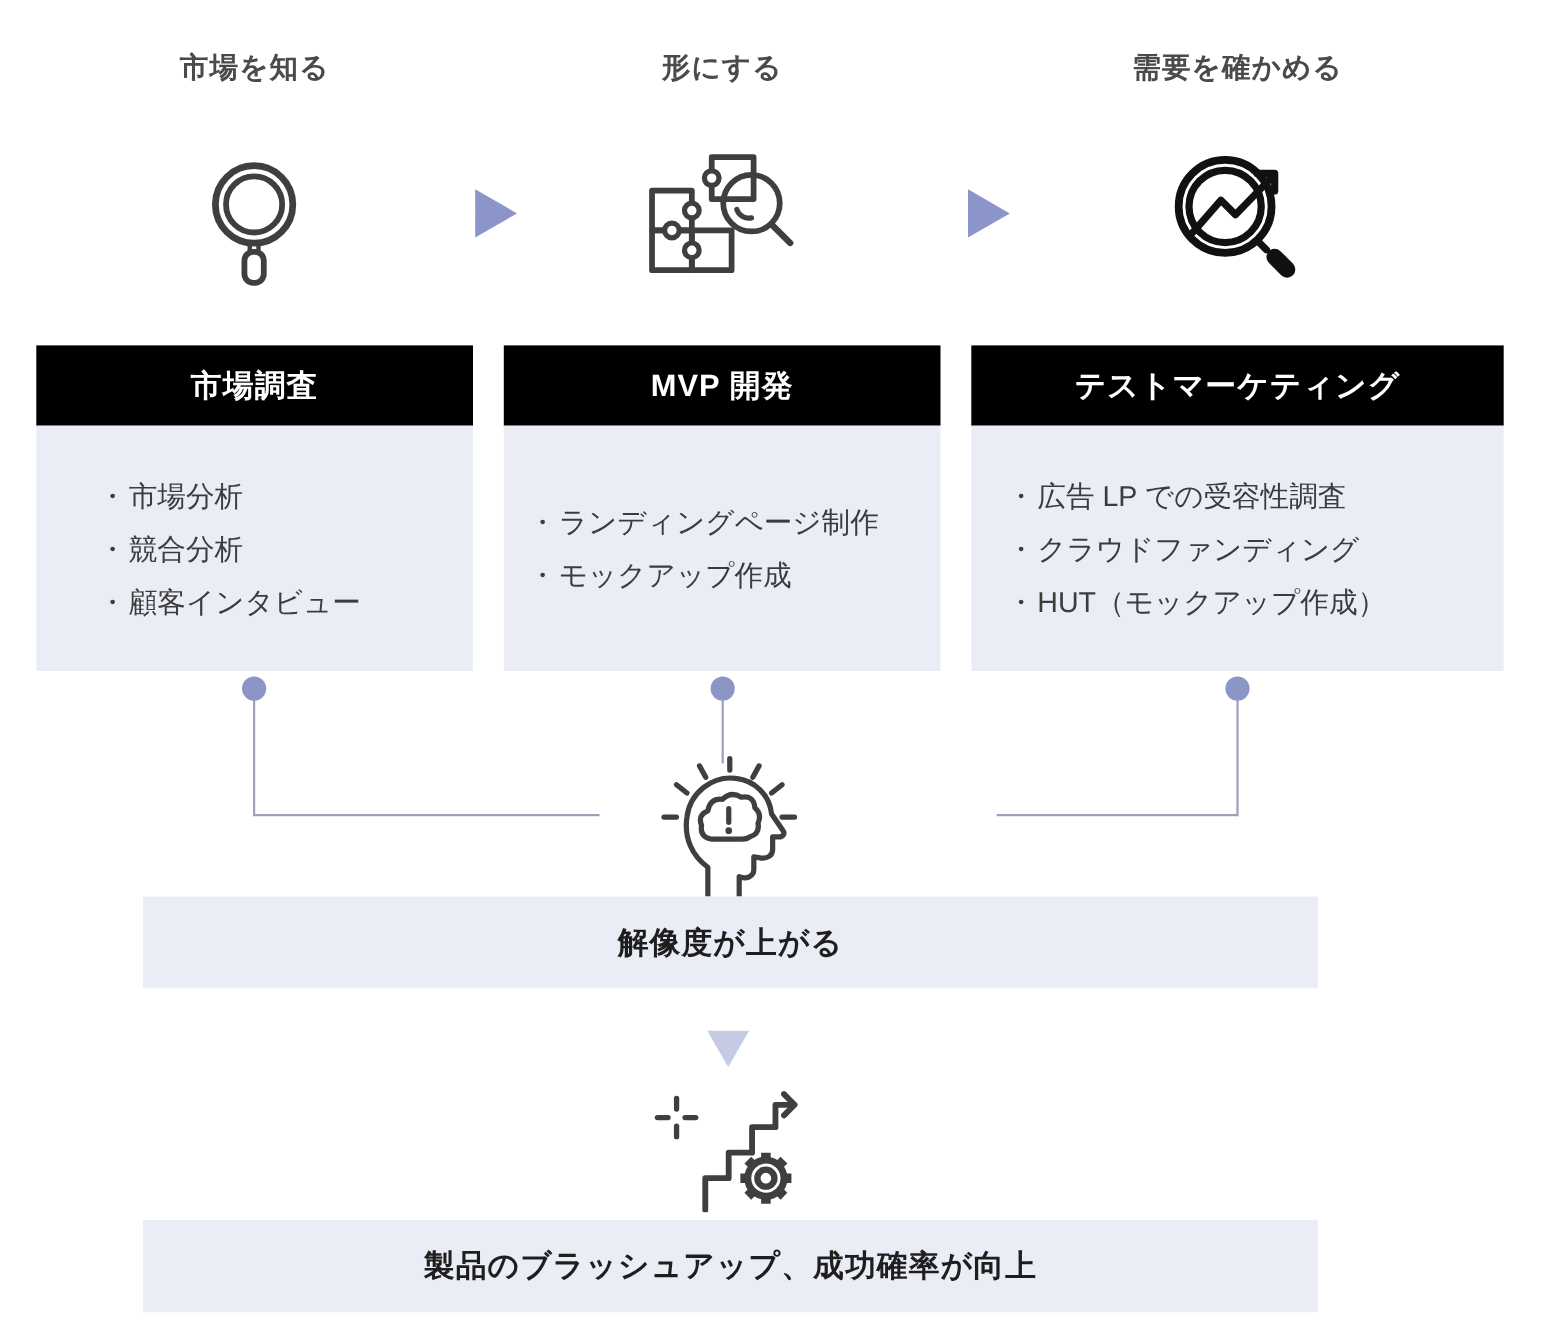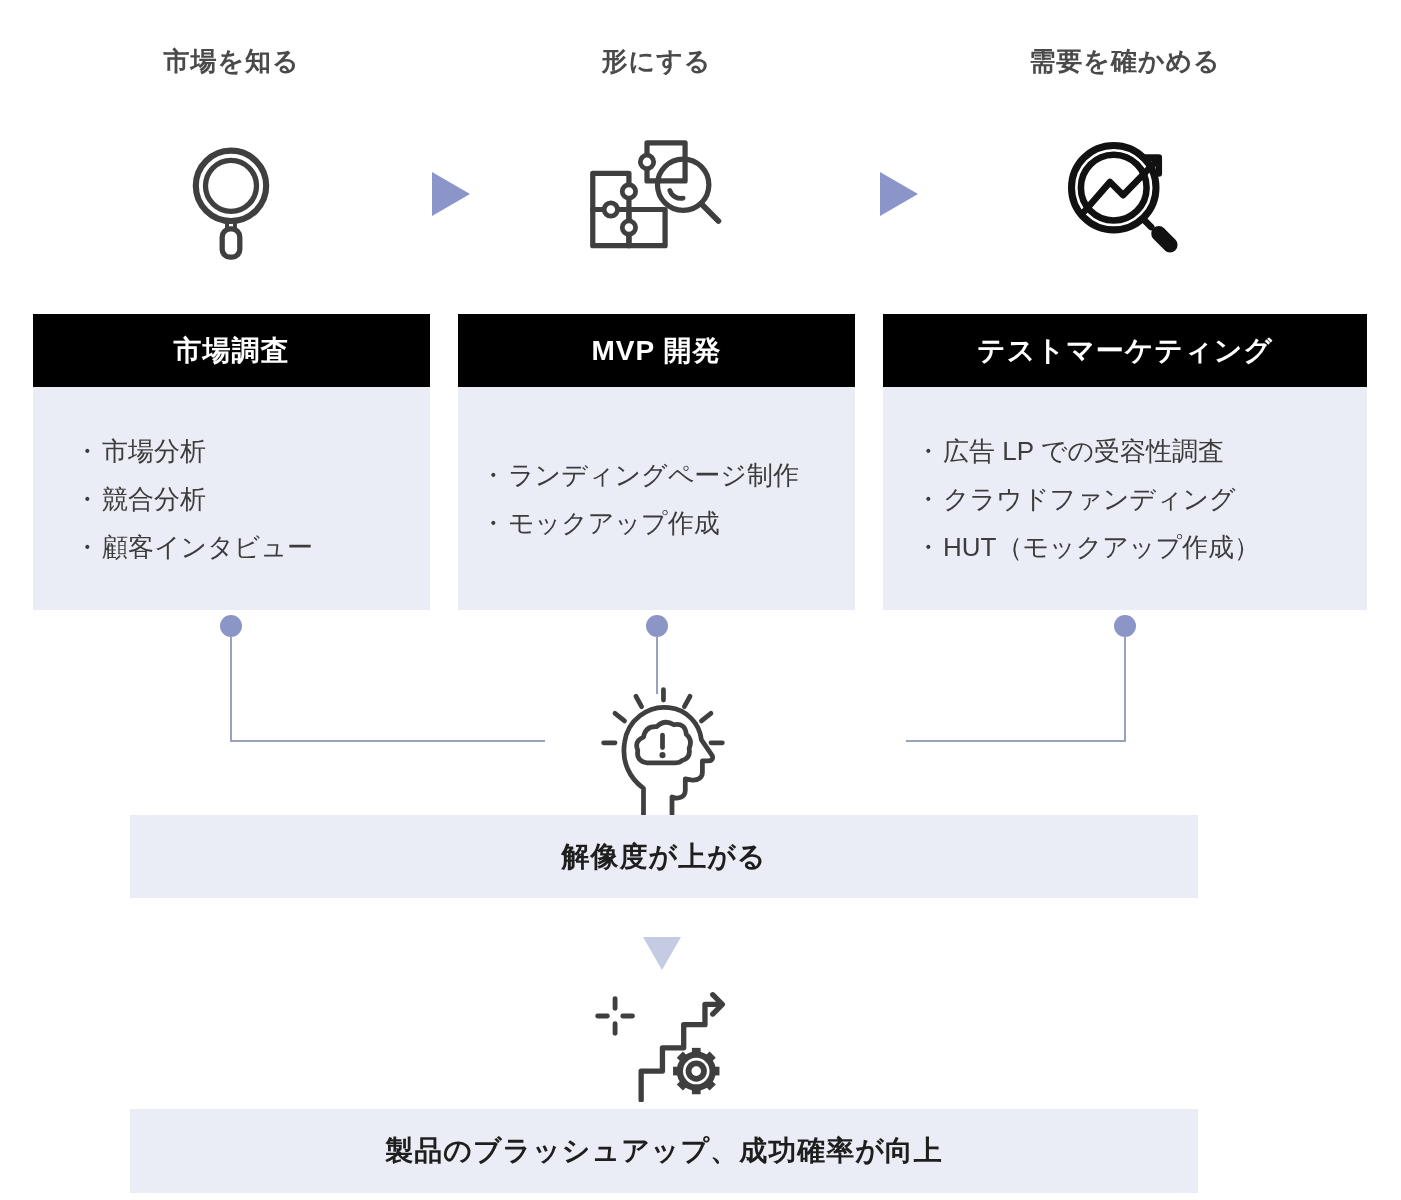--- a/index.html
+++ b/index.html
@@ -19,21 +19,21 @@
 
   .flow-arrow { position:absolute; width:0; height:0; border-top:22px solid transparent; border-bottom:22px solid transparent; border-left:38px solid #8b95c9; top:172px; }
   .fa1 { left:432px; } .fa2 { left:880px; }
 
   .box { position:absolute; top:314px; height:296px; }
   .box1 { left:33px;  width:397px; }
   .box2 { left:458px; width:397px; }
   .box3 { left:883px; width:484px; }
   .box-header { height:73px; background:#000000; color:#ffffff; font-size:28px; font-weight:bold; text-align:center; line-height:73px; letter-spacing:1px; }
   .box-body { height:223px; background:#ebedf6; display:flex; flex-direction:column; justify-content:center; }
-  .box1 .box-body { padding-left:41px; }
+  .box1 .box-body { padding-left:56px; }
   .box2 .box-body { padding-left:22px; }
   .box3 .box-body { padding-left:32px; }
   .bullet-item { font-size:26px; line-height:48px; color:#3c3c3c; font-weight:500; white-space:nowrap; }
   .bullet-item .dot { margin-right:2px; }
 
   .conn-dot { position:absolute; width:22px; height:22px; border-radius:50%; background:#8b96c7; top:615px; }
   .cd1 { left:220px; } .cd2 { left:646px; } .cd3 { left:1114px; }
   .conn-line { position:absolute; background:#9aa1bf; }
   .cl-v1 { left:230px;  top:636px; width:2px; height:106px; }
   .cl-v2 { left:656px;  top:636px; width:2px; height:58px;  }

